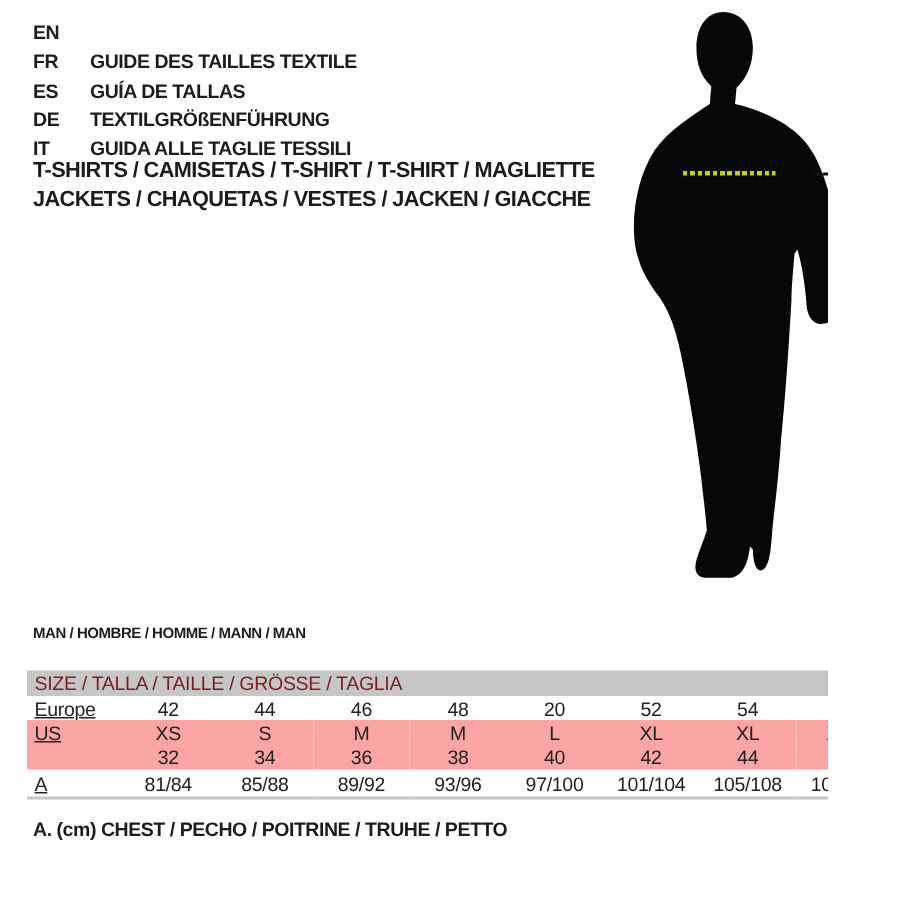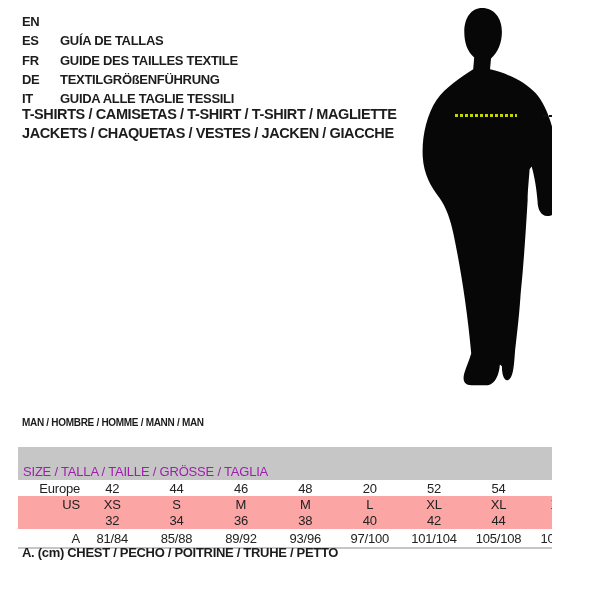--- a/index.html
+++ b/index.html
@@ -32,48 +32,48 @@
   .section-title{position:absolute;left:22px;top:417px;font-size:10px;font-weight:bold;letter-spacing:-0.3px;white-space:nowrap;}
   
   .size-table{
     position:absolute;left:18px;top:447px;width:577px;
     border-collapse:collapse;table-layout:fixed;
     font-size:13px;letter-spacing:-0.2px;
     border-bottom:2px solid #c6c6c6;
   }
   .size-table th{
     background:#c6c6c6;text-align:left;font-weight:normal;
-    padding:16px 0 0 5px;height:17px;font-size:13px;color:#a21caf;white-space:nowrap;
+    padding:0 0 0 5px;height:17px;font-size:13px;color:#7f1d1d;white-space:nowrap;
   }
   .size-table td{padding:0;text-align:center;color:#222;white-space:nowrap;}
-  .size-table td.lbl{text-align:right;padding-left:5px;}
+  .size-table td.lbl{text-align:left;padding-left:5px;text-decoration:underline;}
   .size-table tr.shaded td{background:#fca5a5;}
   .size-table tr.r0{height:16px;}
   .size-table tr.r1{height:16px;}
   .size-table tr.r2{height:17px;}
   .size-table tr.r3{height:19px;}
   
   .caption{position:absolute;left:22px;top:545px;font-size:13px;font-weight:bold;letter-spacing:-0.3px;white-space:nowrap;}
 </style>
 </head>
 <body>
 
 <div class="canvas">
 
   <div class="lang-list">
     <div class="lang-row">
       <span class="lang-code">EN</span>
     </div>
     <div class="lang-row">
+      <span class="lang-code">FR</span>
+      <span class="lang-label">GUIDE DES TAILLES TEXTILE</span>
+    </div>
+    <div class="lang-row">
       <span class="lang-code">ES</span>
       <span class="lang-label">GUÍA DE TALLAS</span>
-    </div>
-    <div class="lang-row">
-      <span class="lang-code">FR</span>
-      <span class="lang-label">GUIDE DES TAILLES TEXTILE</span>
     </div>
     <div class="lang-row">
       <span class="lang-code">DE</span>
       <span class="lang-label">TEXTILGRÖßENFÜHRUNG</span>
     </div>
     <div class="lang-row">
       <span class="lang-code">IT</span>
       <span class="lang-label">GUIDA ALLE TAGLIE TESSILI</span>
     </div>
   </div>

